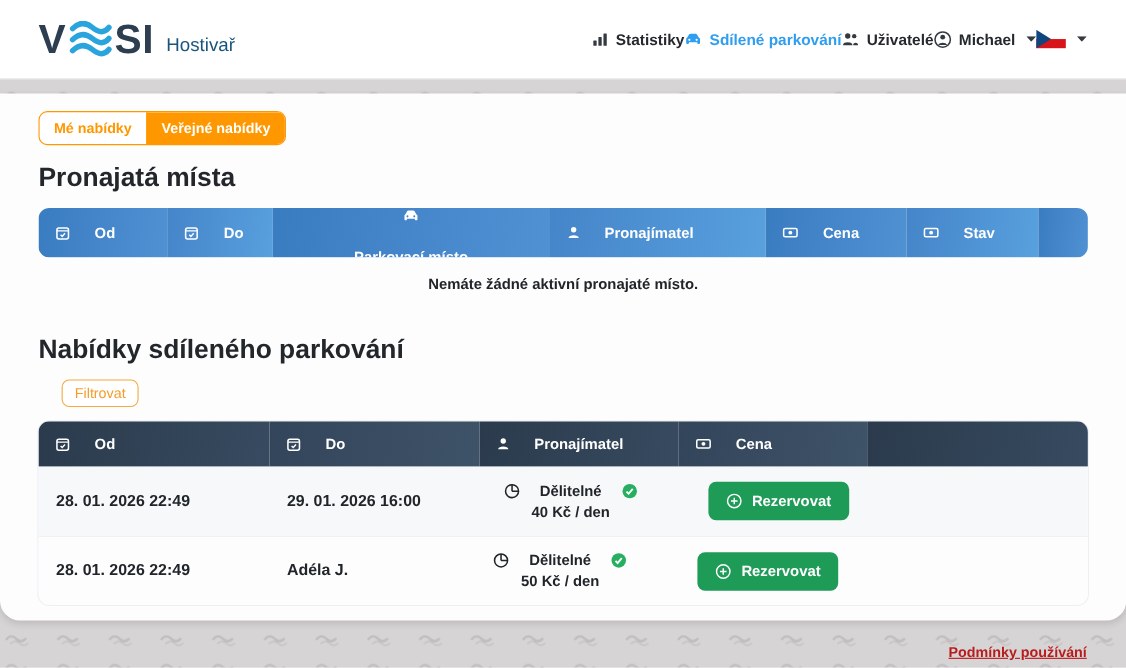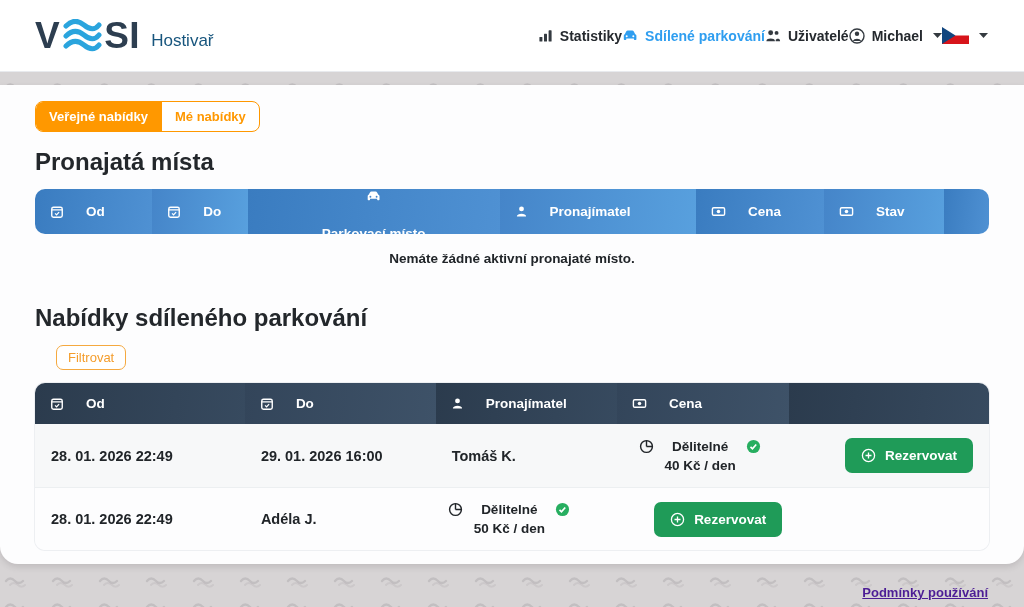--- a/index.html
+++ b/index.html
@@ -75,26 +75,26 @@
 
   .drow { display:flex; align-items:center; min-height:63px; font-size:14.5px; font-weight:600; }
   .drow.row-a { background:#f7f8f9; }
   .drow.row-b { background:#fdfdfe; border-top:1px solid #eceff1; }
   .dc { padding:0 16px; }
 
   .cena-box { display:inline-flex; flex-direction:column; align-items:center; gap:4px; margin-left:6px; }
   .cena-line1 { display:flex; align-items:center; gap:18px; font-size:13.5px; font-weight:700; }
   .cena-line2 { font-size:13.5px; font-weight:700; }
 
-  .dc-action { display:flex; justify-content:flex-end; }
+  .dc-action { display:flex; justify-content:center; }
   .reserve-btn { display:inline-flex; align-items:center; gap:9px; background:#1f9b58; color:#fff; border:none; border-radius:7px; padding:10px 16px; font-family:inherit; font-size:13.5px; font-weight:600; cursor:pointer; }
 
   
   footer { position:relative; z-index:1; display:flex; justify-content:flex-end; padding:21px 36px; }
-  .terms-link { font-size:13px; font-weight:700; color:#4c1d95; text-decoration:underline; cursor:pointer; }
+  .terms-link { font-size:13px; font-weight:700; color:#b91c1c; text-decoration:underline; cursor:pointer; }
 </style>
 </head>
 <body>
 
 <svg class="bgpat" xmlns="http://www.w3.org/2000/svg">
   <defs>
     <pattern id="wv" width="47" height="26" patternUnits="userSpaceOnUse">
       <path d="M6 9 q4 -5 9 0 q4 4 8 0" stroke="rgba(90,78,85,0.16)" stroke-width="2.4" fill="none" stroke-linecap="round"></path>
       <path d="M10 13 q3.5 -4 8 0 q3.5 3.5 7 0" stroke="rgba(90,78,85,0.09)" stroke-width="2" fill="none" stroke-linecap="round"></path>
     </pattern>
@@ -167,22 +167,22 @@
         <svg width="9" height="5" viewBox="0 0 9 5">
             <path d="M0 0h9L4.5 5z" fill="#343a40"></path>
           </svg>
       </span>
     </a>
   </nav>
 </header>
 
 <main>
   <div class="tabs">
+    <button class="tab">Mé nabídky</button>
     <button class="tab active">Veřejné nabídky</button>
-    <button class="tab">Mé nabídky</button>
   </div>
 
   <h2 class="section-title">Pronajatá místa</h2>
 
   <div class="blue-table">
     <div class="thead">
       <div class="th bt-c1">
         <svg width="14" height="14" viewBox="0 0 16 16">
             <rect x="2" y="2.6" width="12" height="11.4" rx="2" stroke="#fff" stroke-width="1.6" fill="none"></rect>
             <line x1="2" y1="5.6" x2="14" y2="5.6" stroke="#fff" stroke-width="1.4"></line>
@@ -266,21 +266,20 @@
             <circle cx="8" cy="8" r="1.9" fill="#fff"></circle>
           </svg>
         <span>Cena</span>
       </div>
       <div class="th dt-c5"></div>
     </div>
 
     <div class="drow row-a">
       <div class="dc dt-c1">28. 01. 2026 22:49</div>
       <div class="dc dt-c2">29. 01. 2026 16:00</div>
-      <div class="dc dt-c3">Tomáš K.</div>
       <div class="dc dt-c4">
         <span class="cena-box">
           <span class="cena-line1">
             <svg width="15" height="15" viewBox="0 0 16 16">
                 <circle cx="8" cy="8" r="6.3" stroke="#212529" stroke-width="1.5" fill="none"></circle>
                 <path d="M8 8V1.7M8 8h6.3" stroke="#212529" stroke-width="1.5"></path>
               </svg>
             <span>Dělitelné</span>
             <svg width="15" height="15" viewBox="0 0 16 16">
                 <circle cx="8" cy="8" r="7" fill="#27ae60"></circle>

